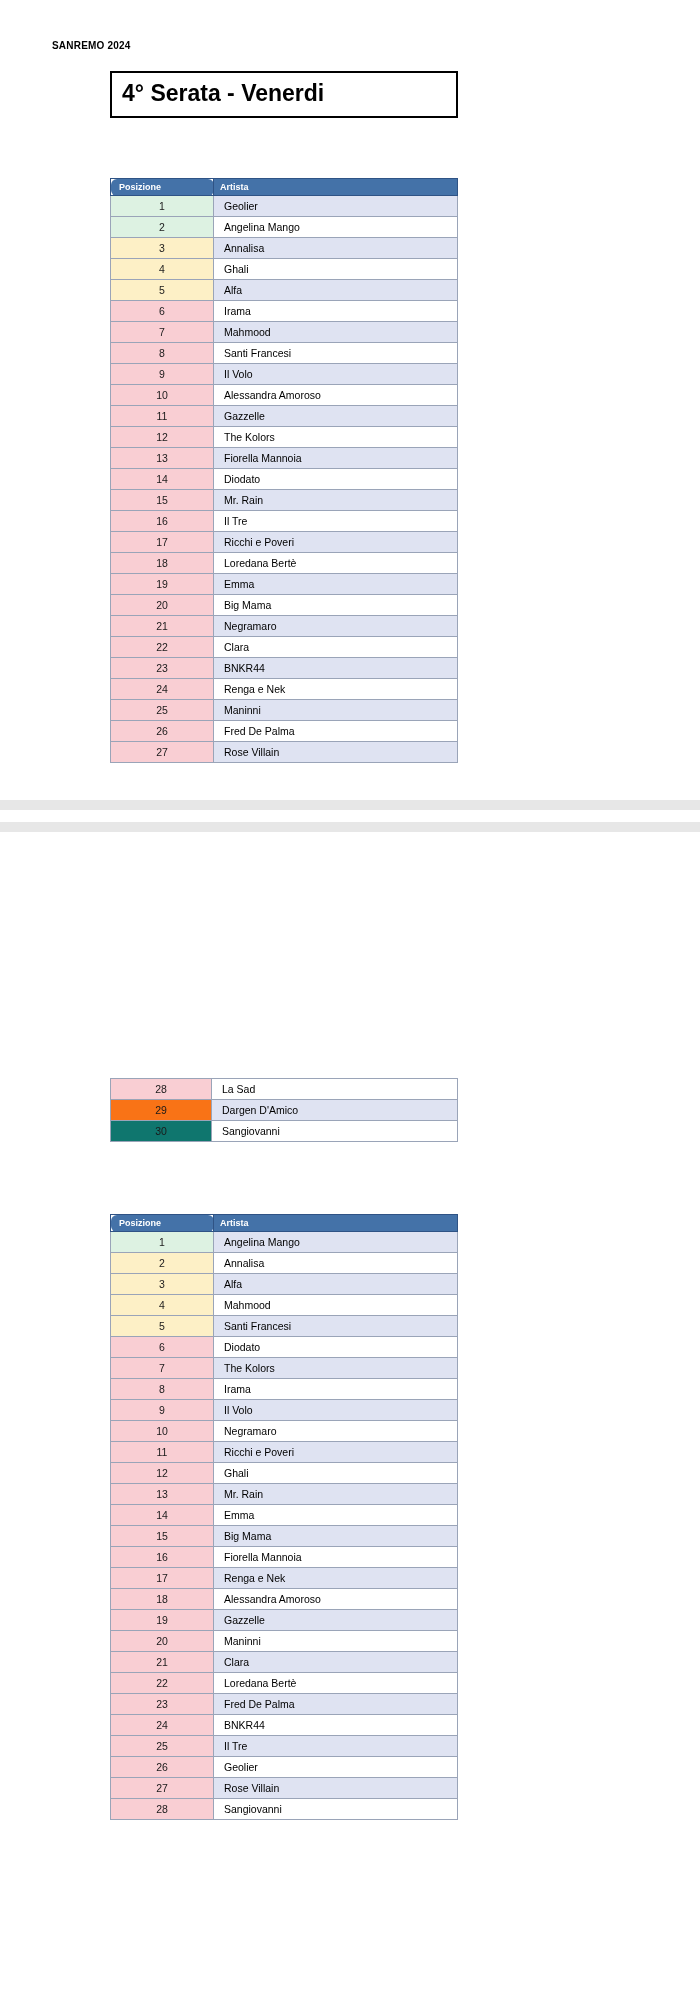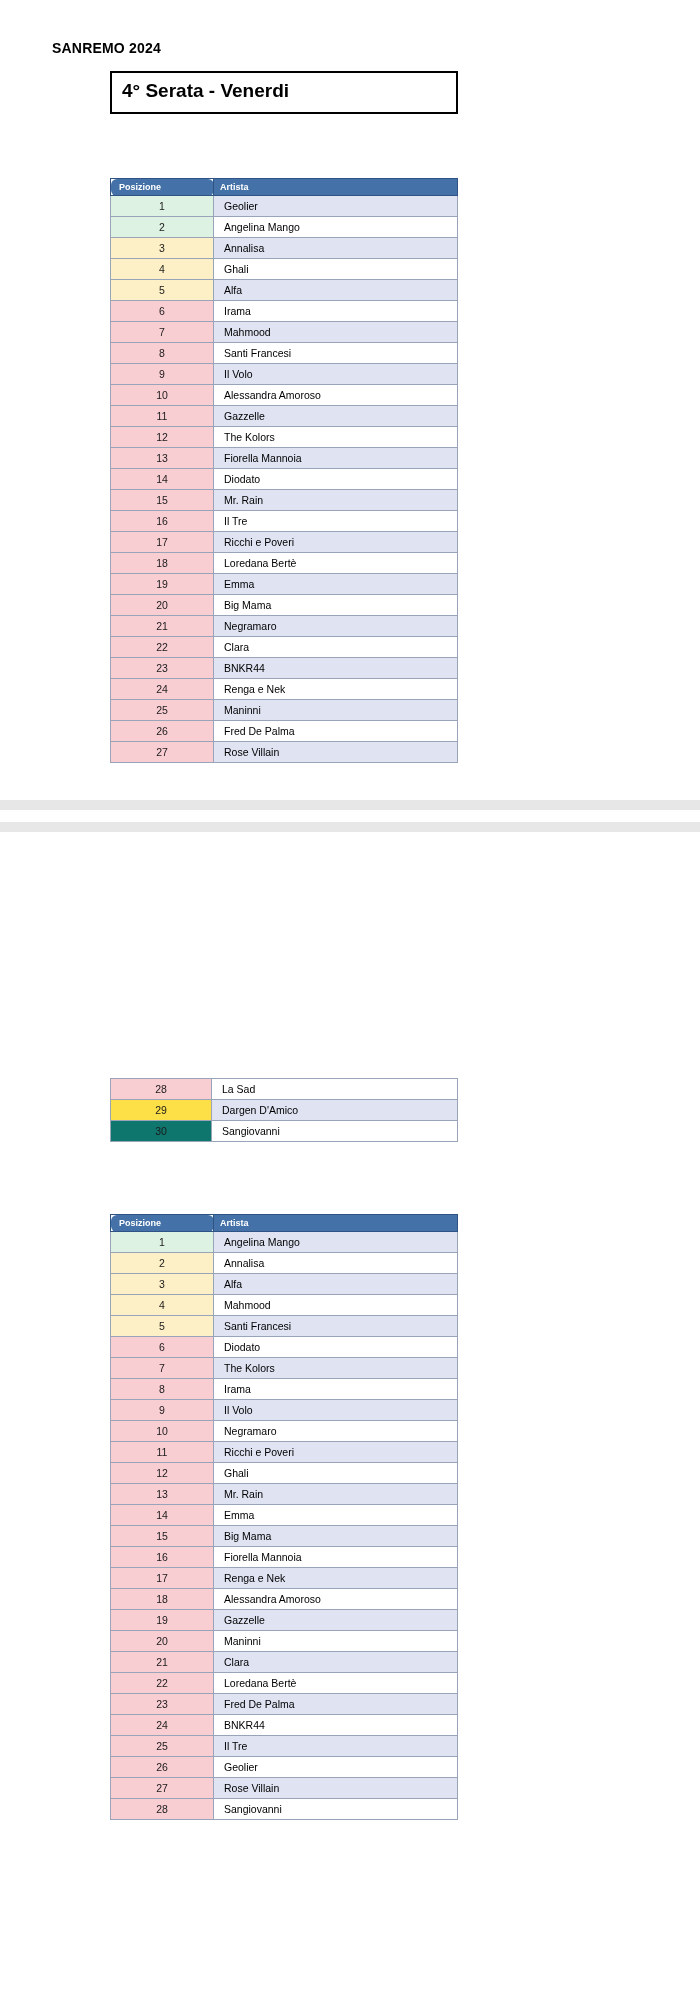--- a/index.html
+++ b/index.html
@@ -16,38 +16,38 @@
     position: relative;
     width: 700px;
     min-height: 2013px;
     background: #ffffff;
     overflow: hidden;
   }
   .doc-label {
     position: absolute;
     left: 52px;
     top: 40px;
-    font-size: 14px;
+    font-size: 10px;
     font-weight: bold;
     letter-spacing: 0.2px;
     color: #000;
   }
   .block {
     position: absolute;
     left: 110px;
     width: 348px;
   }
   .title-box {
     border: 2px solid #000;
     background: #ffffff;
     padding: 8px 10px 10px 10px;
     box-sizing: border-box;
   }
   .title-box .title-text {
-    font-size: 19px;
+    font-size: 23px;
     font-weight: bold;
     line-height: 1.1;
   }
   .caption-box {
     border: 1px solid #000;
     background: #ffffff;
     box-sizing: border-box;
     padding: 8px 12px;
     text-align: center;
     font-size: 9.5px;
@@ -244,21 +244,21 @@
   <div class="sep" style="top:822px;"></div>
 
   <div class="block" style="top:1078px;">
     <table class="rank">
       <tbody id="t1cbody">
           <tr>
             <td class="pos" style="background: rgb(249, 206, 211);">28</td>
             <td class="art">La Sad</td>
           </tr>
           <tr class="alt">
-            <td class="pos" style="background: #fde047;">29</td>
+            <td class="pos" style="background: #f97316;">29</td>
             <td class="art">Dargen D'Amico</td>
           </tr>
           <tr>
             <td class="pos" style="background: #0f766e;">30</td>
             <td class="art">Sangiovanni</td>
           </tr>
         </tbody>
     </table>
   </div>
 

